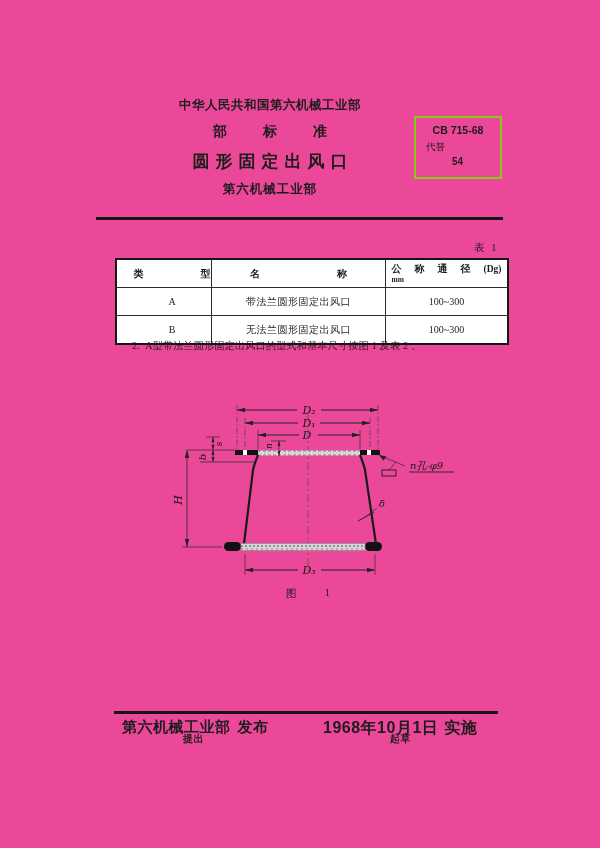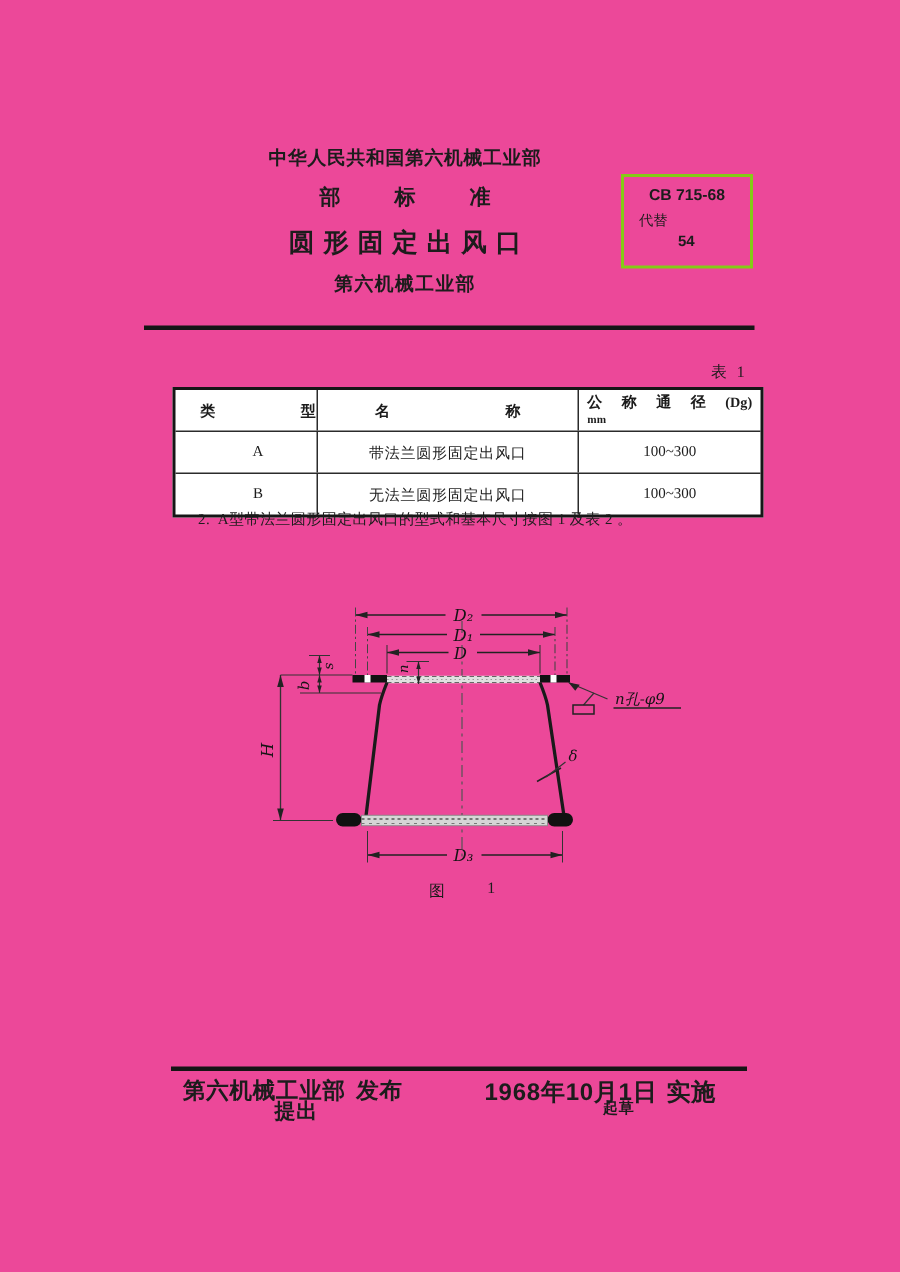--- a/index.html
+++ b/index.html
@@ -51,23 +51,23 @@
   .name-cell{letter-spacing:.5px;}
 
   
   .fig{left:158px; top:393px;}
   .fig-caption{left:286px; top:587px; width:44px; display:flex; justify-content:space-between; font-size:10.5px;}
   .hw{font-family:"DejaVu Serif", serif; font-style:italic; fill:#141414;}
 
   
   .rule2{left:114px; top:711px; width:384px; height:2.5px; background:#151515;}
   .f-l1{left:122px; top:718px; display:flex; gap:7px; font-size:15px; letter-spacing:.5px;}
-  .f-l2{left:183px; top:732px; font-size:14px; letter-spacing:.5px;}
+  .f-l2{left:183px; top:732px; font-size:10px; letter-spacing:.5px;}
   .f-r1{left:323px; top:718px; display:flex; gap:6px; font-size:16px; letter-spacing:.5px;}
-  .f-r2{left:402px; top:732px; font-size:10px; letter-spacing:.5px;}
+  .f-r2{left:390px; top:732px; font-size:10px; letter-spacing:.5px;}
 </style>
 </head>
 <body>
 
 <div class="page">
 
   <div class="abs ministry ctr sans b">中华人民共和国第六机械工业部</div>
   <div class="abs doc-title ctr sans b"><span>圆形固定出风口</span></div>
   <div class="abs stdtype ctr sans b"><span>部标准</span></div>
   <div class="abs subtitle ctr sans b">第六机械工业部</div>

